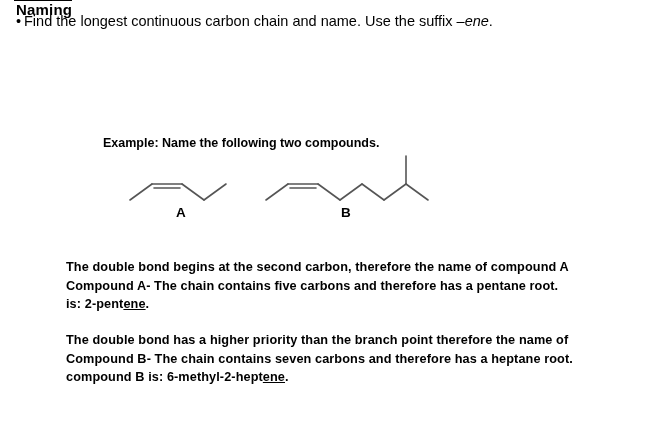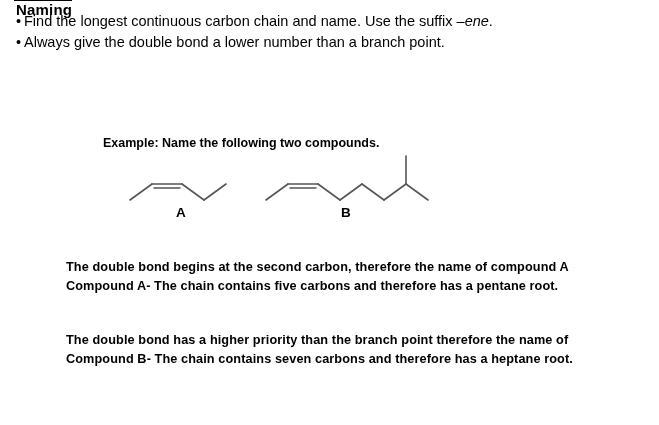--- a/index.html
+++ b/index.html
@@ -101,23 +101,20 @@
 
 <div class="page">
 
   <div class="title-rule"></div>
   <div class="heading">Naming</div>
 
   <div class="bullets">
     <div class="bullet">
       <span class="dot">•</span><span>Find the longest continuous carbon chain and name.  Use the suffix </span><i>–ene</i><span>.</span>
     </div>
-    <div class="bullet">
-      <span class="dot">•</span><span>Always give the double bond a lower number than a branch point.</span>
-    </div>
   </div>
 
   <div class="example-label">Example:  Name the following two compounds.</div>
 
   <div class="structures">
     <svg width="360" height="62" viewBox="0 0 360 62">
       <g stroke="#555555" stroke-width="1.6" fill="none" stroke-linecap="round">
 
         <path d="M 30 48 L 52 32"></path>
         <path d="M 52 32 L 82 32"></path>
@@ -137,20 +134,22 @@
       </g>
     </svg>
   </div>
 
   <div class="struct-letter letter-a">A</div>
   <div class="struct-letter letter-b">B</div>
 
   <div class="para para-a">
     <div class="line">The double bond begins at the second carbon, therefore the name of compound A</div>
     <div class="line">Compound A- The chain contains five carbons and therefore has a pentane root.</div>
+    <div class="line"><span>is:  2-pent</span><span class="u">ene</span><span>.</span></div>
   </div>
 
   <div class="para para-b">
     <div class="line">The double bond has a higher priority than the branch point therefore the name of</div>
     <div class="line">Compound B- The chain contains seven carbons and therefore has a heptane root.</div>
+    <div class="line"><span>compound B is: 6-methyl-2-hept</span><span class="u">ene</span><span>.</span></div>
   </div>
 
 </div>
 
 </body></html>

